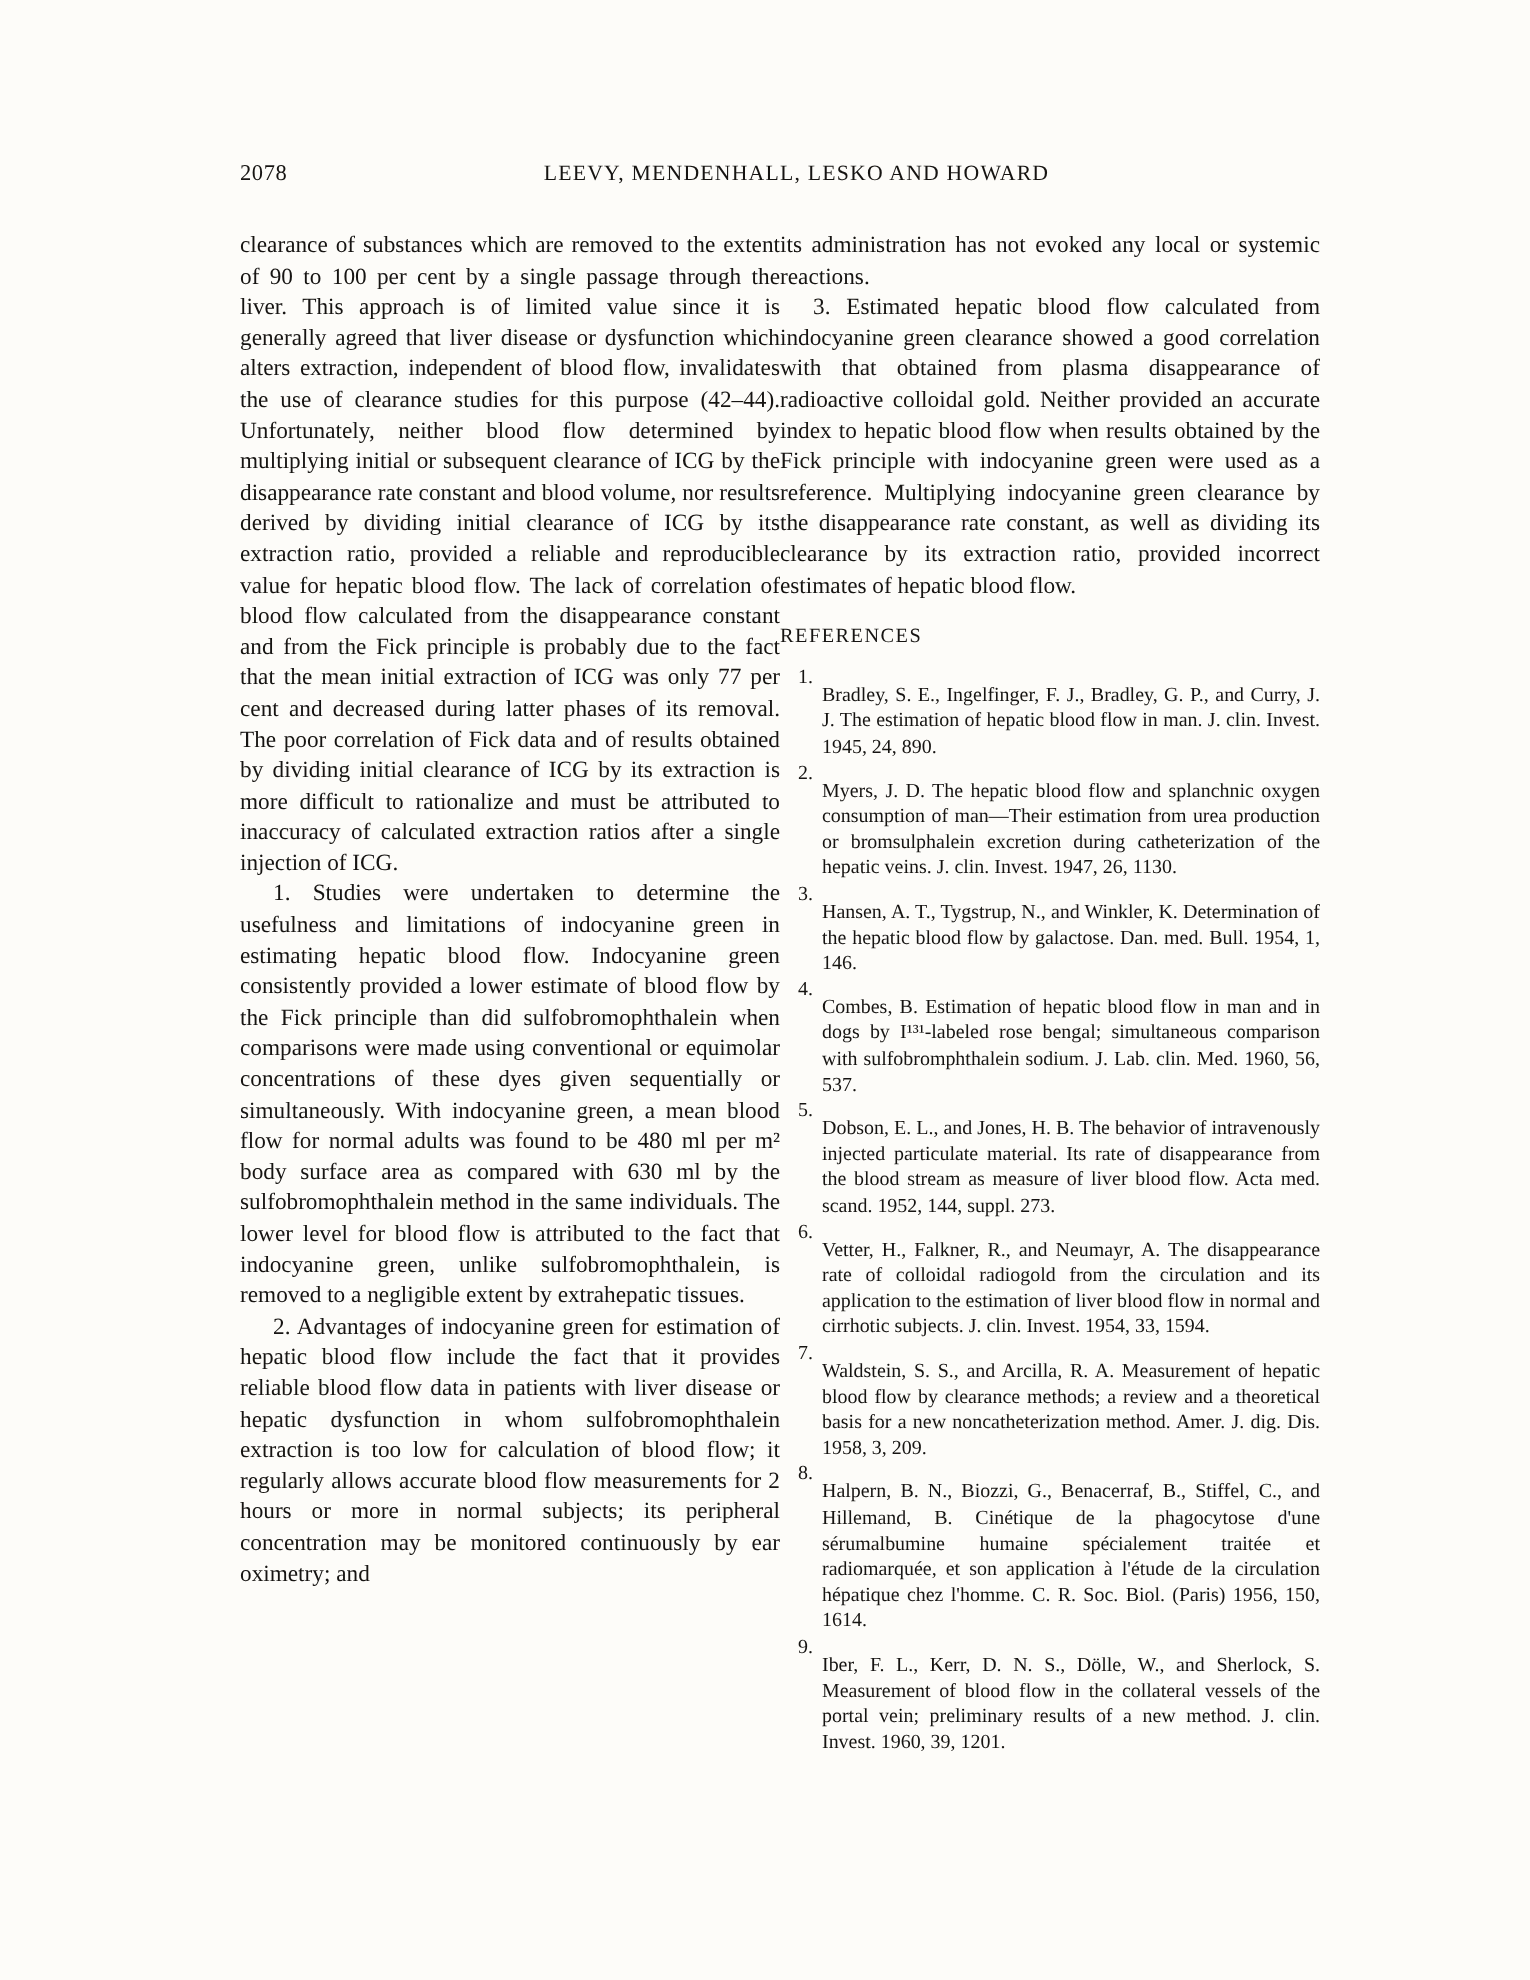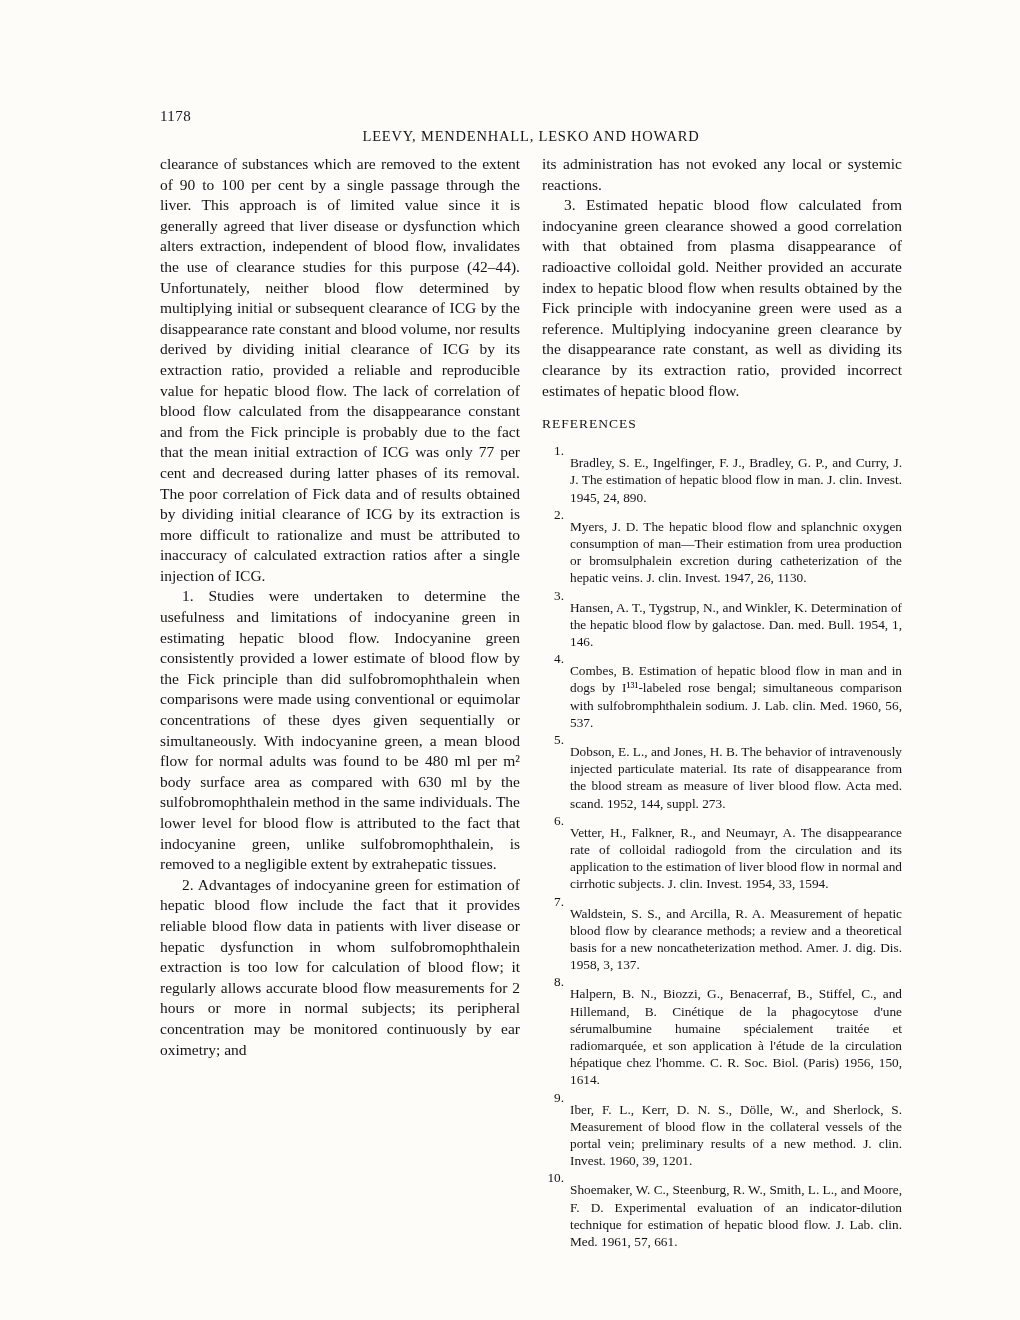--- a/index.html
+++ b/index.html
@@ -31,25 +31,23 @@
     top: 0;
   }
   .running-title {
     position: absolute;
     left: 0;
     right: 0;
     top: 0;
     text-align: center;
     letter-spacing: 0.8px;
     font-size: 14.5px;
-    margin-top: 20px;
   }
   .columns {
     display: flex;
-    gap: 22px;
   }
   .column {
     width: 360px;
     flex: 0 0 360px;
   }
   .body-text {
     font-size: 15.5px;
     line-height: 20.6px;
     text-align: justify;
     margin: 0;
@@ -82,21 +80,21 @@
     text-align: justify;
     margin-top: 12px;
   }
 </style>
 </head>
 <body>
 
 <div class="page">
 
   <div class="page-header">
-    <span class="page-number">1178</span>
+    <span class="page-number">2078</span>
     <span class="running-title">LEEVY, MENDENHALL, LESKO AND HOWARD</span>
   </div>
 
   <div class="columns">
 
     <div class="column">
       <p class="body-text">clearance of substances which are removed to the extent of 90 to 100 per cent by a single passage through the liver. This approach is of limited value since it is generally agreed that liver disease or dysfunction which alters extraction, independent of blood flow, invalidates the use of clearance studies for this purpose (42–44). Unfortunately, neither blood flow determined by multiplying initial or subsequent clearance of ICG by the disappearance rate constant and blood volume, nor results derived by dividing initial clearance of ICG by its extraction ratio, provided a reliable and reproducible value for hepatic blood flow. The lack of correlation of blood flow calculated from the disappearance constant and from the Fick principle is probably due to the fact that the mean initial extraction of ICG was only 77 per cent and decreased during latter phases of its removal. The poor correlation of Fick data and of results obtained by dividing initial clearance of ICG by its extraction is more difficult to rationalize and must be attributed to inaccuracy of calculated extraction ratios after a single injection of ICG.</p>
       <p class="body-text indent">1. Studies were undertaken to determine the usefulness and limitations of indocyanine green in estimating hepatic blood flow. Indocyanine green consistently provided a lower estimate of blood flow by the Fick principle than did sulfobromophthalein when comparisons were made using conventional or equimolar concentrations of these dyes given sequentially or simultaneously. With indocyanine green, a mean blood flow for normal adults was found to be 480 ml per m² body surface area as compared with 630 ml by the sulfobromophthalein method in the same individuals. The lower level for blood flow is attributed to the fact that indocyanine green, unlike sulfobromophthalein, is removed to a negligible extent by extrahepatic tissues.</p>
       <p class="body-text indent">2. Advantages of indocyanine green for estimation of hepatic blood flow include the fact that it provides reliable blood flow data in patients with liver disease or hepatic dysfunction in whom sulfobromophthalein extraction is too low for calculation of blood flow; it regularly allows accurate blood flow measurements for 2 hours or more in normal subjects; its peripheral concentration may be monitored continuously by ear oximetry; and</p>
     </div>
@@ -126,31 +124,27 @@
         <div class="ref">
           <span class="ref-num">5.</span>
           <span class="ref-text">Dobson, E. L., and Jones, H. B.  The behavior of intravenously injected particulate material.  Its rate of disappearance from the blood stream as measure of liver blood flow.  Acta med. scand. 1952, 144, suppl. 273.</span>
         </div>
         <div class="ref">
           <span class="ref-num">6.</span>
           <span class="ref-text">Vetter, H., Falkner, R., and Neumayr, A.  The disappearance rate of colloidal radiogold from the circulation and its application to the estimation of liver blood flow in normal and cirrhotic subjects. J. clin. Invest. 1954, 33, 1594.</span>
         </div>
         <div class="ref">
           <span class="ref-num">7.</span>
-          <span class="ref-text">Waldstein, S. S., and Arcilla, R. A.  Measurement of hepatic blood flow by clearance methods; a review and a theoretical basis for a new noncatheterization method.  Amer. J. dig. Dis. 1958, 3, 137.</span>
+          <span class="ref-text">Waldstein, S. S., and Arcilla, R. A.  Measurement of hepatic blood flow by clearance methods; a review and a theoretical basis for a new noncatheterization method.  Amer. J. dig. Dis. 1958, 3, 209.</span>
         </div>
         <div class="ref">
           <span class="ref-num">8.</span>
           <span class="ref-text">Halpern, B. N., Biozzi, G., Benacerraf, B., Stiffel, C., and Hillemand, B.  Cinétique de la phagocytose d'une sérumalbumine humaine spécialement traitée et radiomarquée, et son application à l'étude de la circulation hépatique chez l'homme.  C. R. Soc. Biol. (Paris) 1956, 150, 1614.</span>
         </div>
         <div class="ref">
           <span class="ref-num">9.</span>
           <span class="ref-text">Iber, F. L., Kerr, D. N. S., Dölle, W., and Sherlock, S.  Measurement of blood flow in the collateral vessels of the portal vein; preliminary results of a new method.  J. clin. Invest. 1960, 39, 1201.</span>
         </div>
-        <div class="ref">
-          <span class="ref-num">10.</span>
-          <span class="ref-text">Shoemaker, W. C., Steenburg, R. W., Smith, L. L., and Moore, F. D.  Experimental evaluation of an indicator-dilution technique for estimation of hepatic blood flow.  J. Lab. clin. Med. 1961, 57, 661.</span>
-        </div>
       </div>
     </div>
 
   </div>
 </div>
 
 </body></html>

